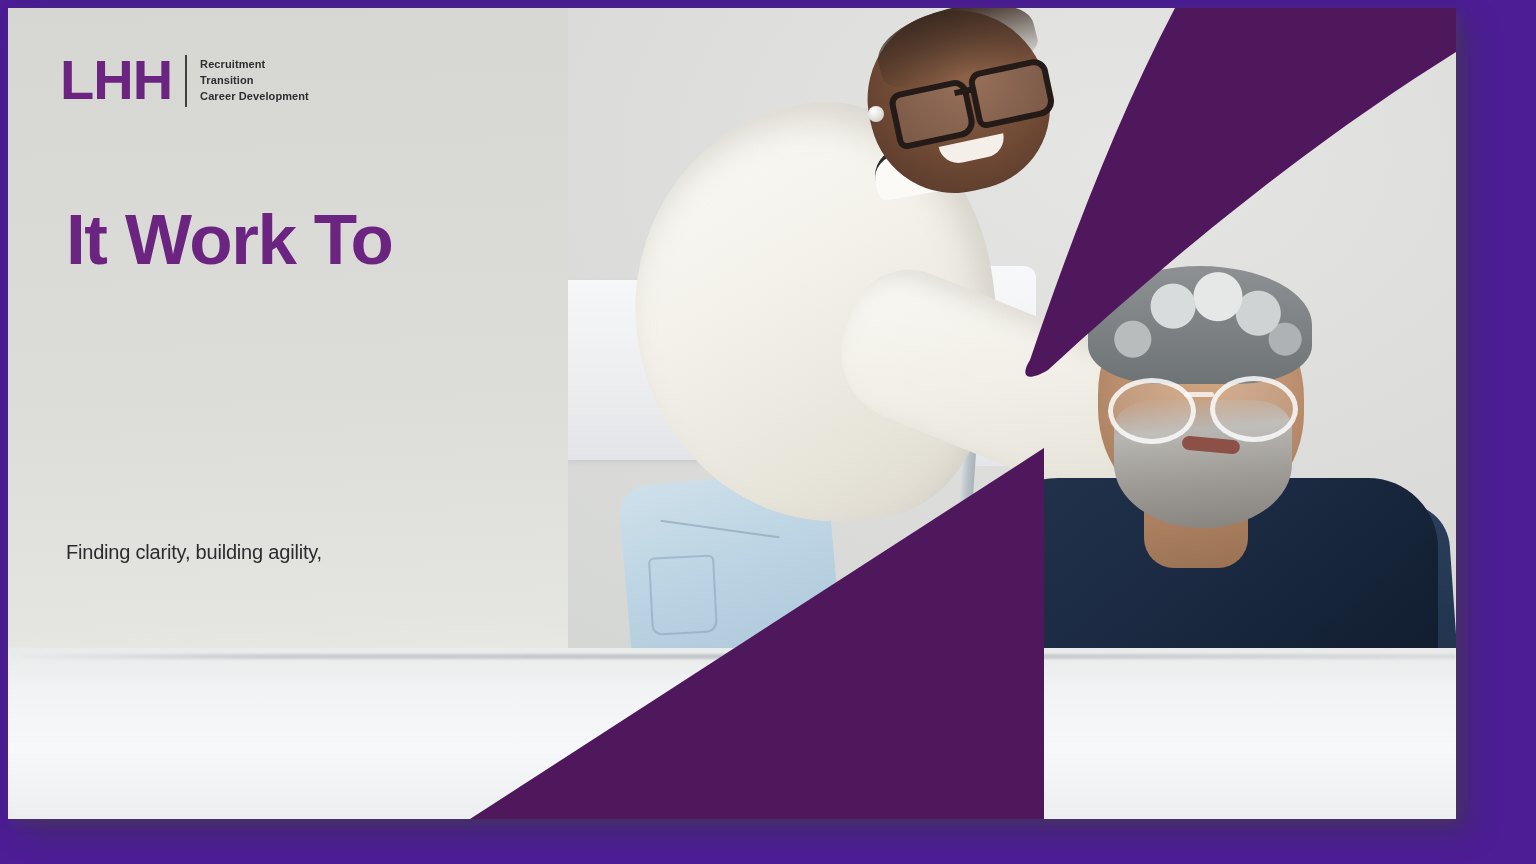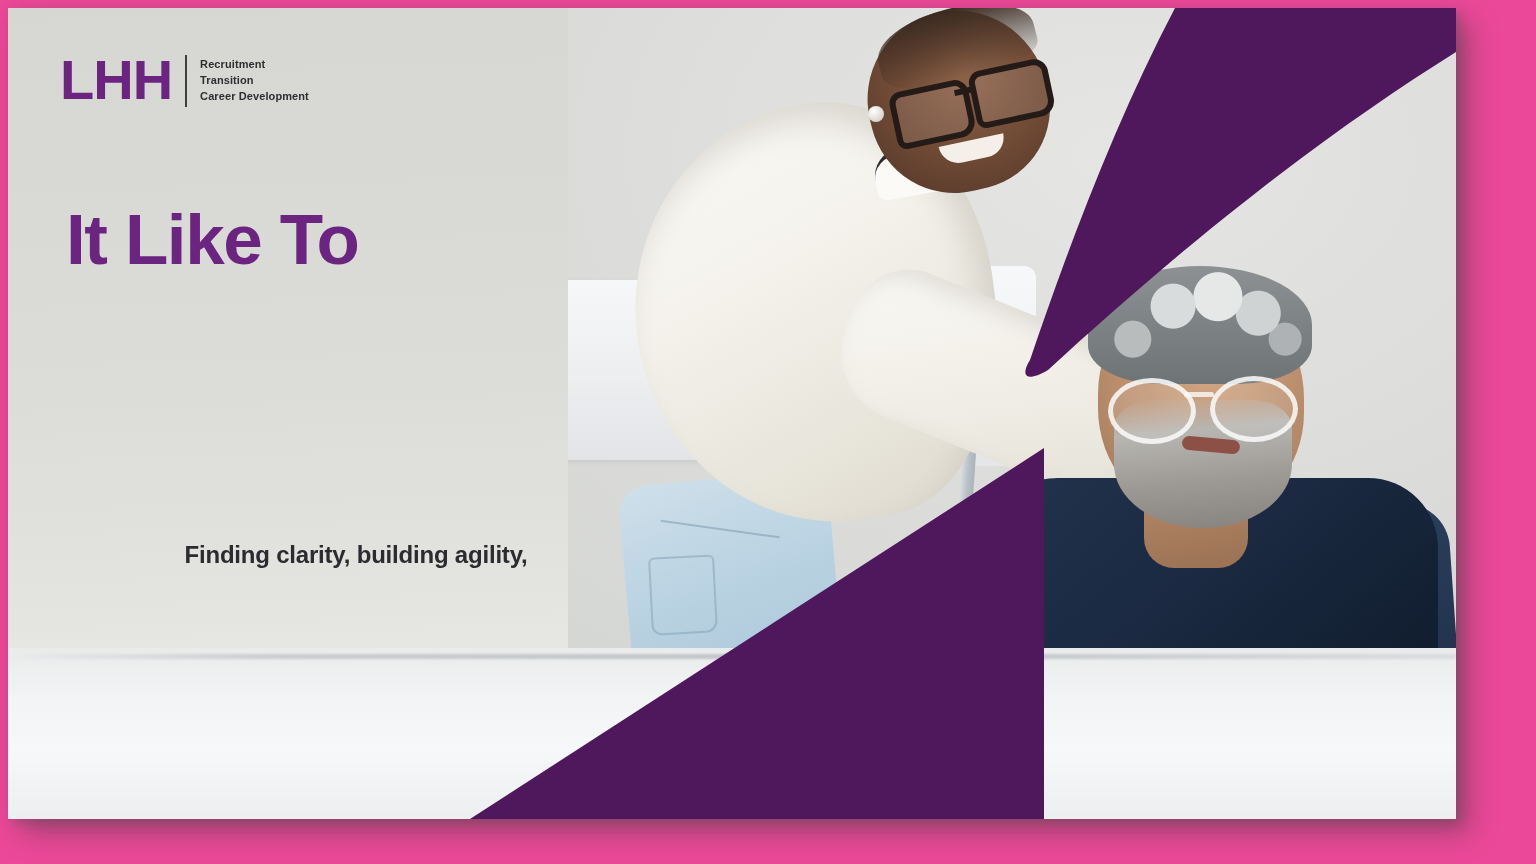--- a/index.html
+++ b/index.html
@@ -9,21 +9,21 @@
     height: 864px;
     background: #ffffff;
     font-family: "Liberation Sans", sans-serif;
     overflow: hidden;
   }
 
   .page {
     position: relative;
     width: 1536px;
     height: 864px;
-    background: #ec4899;
+    background: #4c1d95;
   }
 
   
   .slide {
     position: absolute;
     left: 8px;
     top: 8px;
     width: 1448px;
     height: 811px;
     overflow: hidden;
@@ -529,25 +529,24 @@
     letter-spacing: -1.4px;
   }
   .headline-line { display: block; white-space: nowrap; }
 
   .subhead {
     position: absolute;
     left: 58px;
     top: 531px;
     width: 580px;
     color: #2c2c30;
-    font-size: 24px;
+    font-size: 20px;
     line-height: 1.36;
-    font-weight: 700;
+    font-weight: 400;
     letter-spacing: -0.2px;
-    text-align: center;
   }
   .subhead-line { display: block; white-space: nowrap; }
 </style>
 </head>
 <body>
 
 <div class="page">
 
   <div class="slide">
 
@@ -621,21 +620,21 @@
       <div class="logo-mark">LHH</div>
       <div class="logo-rule"></div>
       <div class="logo-lines">
         <span class="logo-line">Recruitment</span>
         <span class="logo-line">Transition</span>
         <span class="logo-line">Career Development</span>
       </div>
     </div>
 
     <div class="headline">
-      <span class="headline-line">It Like To</span>
+      <span class="headline-line">It Work To</span>
     </div>
 
     <div class="subhead">
       <span class="subhead-line">Finding clarity, building agility,</span>
     </div>
 
   </div>
 </div>
 
 </body></html>

